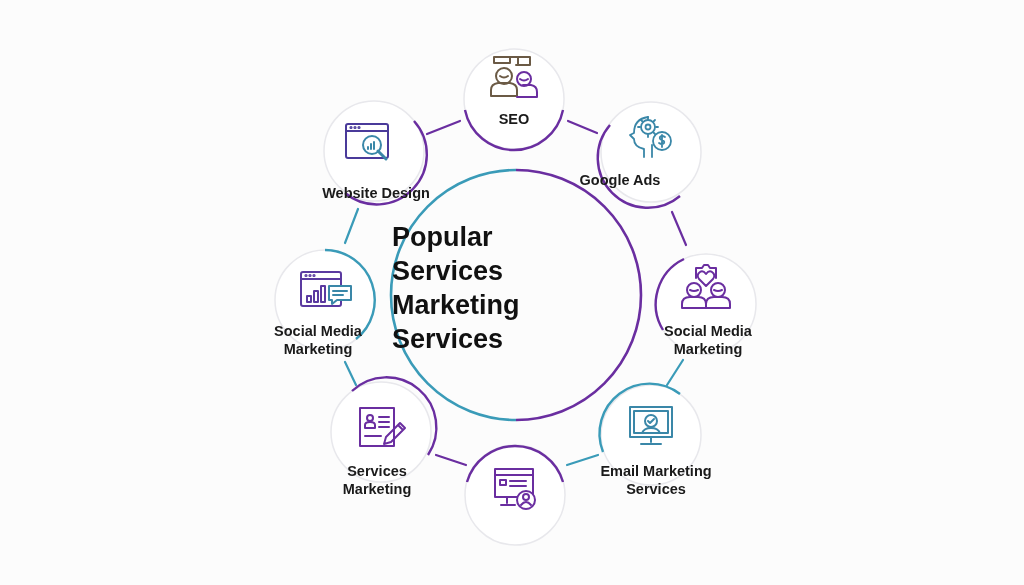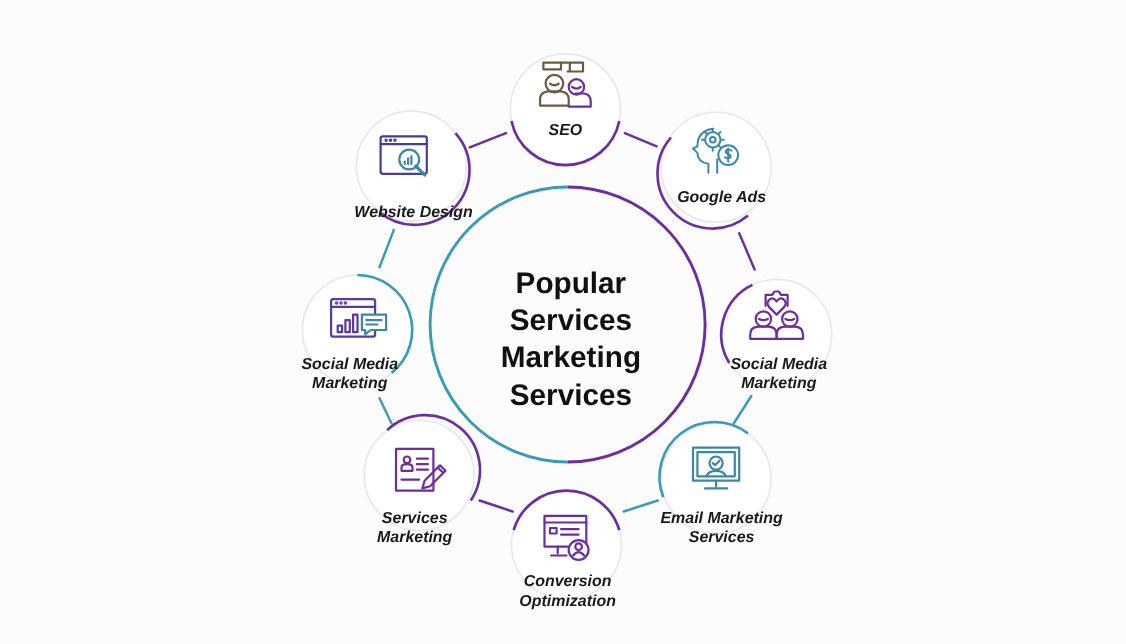--- a/index.html
+++ b/index.html
@@ -5,30 +5,29 @@
     html, body { margin: 0; padding: 0; }
     body {
       width: 1024px; height: 585px; overflow: hidden;
       background: #fcfcfc;
       font-family: "Liberation Sans", "DejaVu Sans", sans-serif;
       position: relative;
     }
     #stage { position: absolute; left: 0; top: 0; width: 1024px; height: 585px; }
     svg.layer { position: absolute; left: 0; top: 0; width: 1024px; height: 585px; }
     .center-title {
-      position: absolute; left: 392px; top: 240px; width: 254px;
-      text-align: center; font-weight: 700; font-size: 27px; line-height: 34px;
+      position: absolute; left: 392px; top: 220px; width: 254px;
+      text-align: left; font-weight: 700; font-size: 27px; line-height: 34px;
       color: #111;
     }
     .center-title span { display: block; }
     .node-label {
       position: absolute; text-align: center; font-weight: 700;
       font-size: 14.5px; line-height: 18px; color: #1a1a1a; white-space: nowrap;
       transform: translateX(-50%);
-      font-style: italic;
     }
     .node-label span { display: block; }
     .icon { position: absolute; }
   </style>
 </head>
 <body>
 
 <div id="stage">
 
   <svg class="layer" viewBox="0 0 1024 585">
@@ -174,35 +173,31 @@
     <circle cx="11" cy="5.5" r="0.6" fill="#4a3a9a"></circle>
     <circle cx="15" cy="5.5" r="0.6" fill="#4a3a9a"></circle>
     <circle cx="28" cy="23" r="9" fill="#ffffff" stroke="#3a87a8"></circle>
     <path d="M24 27 v-2 M27 27 v-5 M30 27 v-7" stroke="#3a87a8"></path>
     <path d="M34 29 l8 8" stroke="#3a87a8" stroke-width="3"></path>
   </svg>
 
   <div class="node-label" style="left:514px;top:110px">
     <span>SEO</span>
   </div>
-  <div class="node-label" style="left:656px;top:171px">
+  <div class="node-label" style="left:620px;top:171px">
     <span>Google Ads</span>
   </div>
   <div class="node-label" style="left:708px;top:322px">
     <span>Social Media</span>
     <span>Marketing</span>
   </div>
   <div class="node-label" style="left:656px;top:462px">
     <span>Email Marketing</span>
     <span>Services</span>
   </div>
-  <div class="node-label" style="left:516px;top:520px">
-    <span>Conversion</span>
-    <span>Optimization</span>
-  </div>
   <div class="node-label" style="left:377px;top:462px">
     <span>Services</span>
     <span>Marketing</span>
   </div>
   <div class="node-label" style="left:318px;top:322px">
     <span>Social Media</span>
     <span>Marketing</span>
   </div>
   <div class="node-label" style="left:376px;top:184px">
     <span>Website Design</span>

